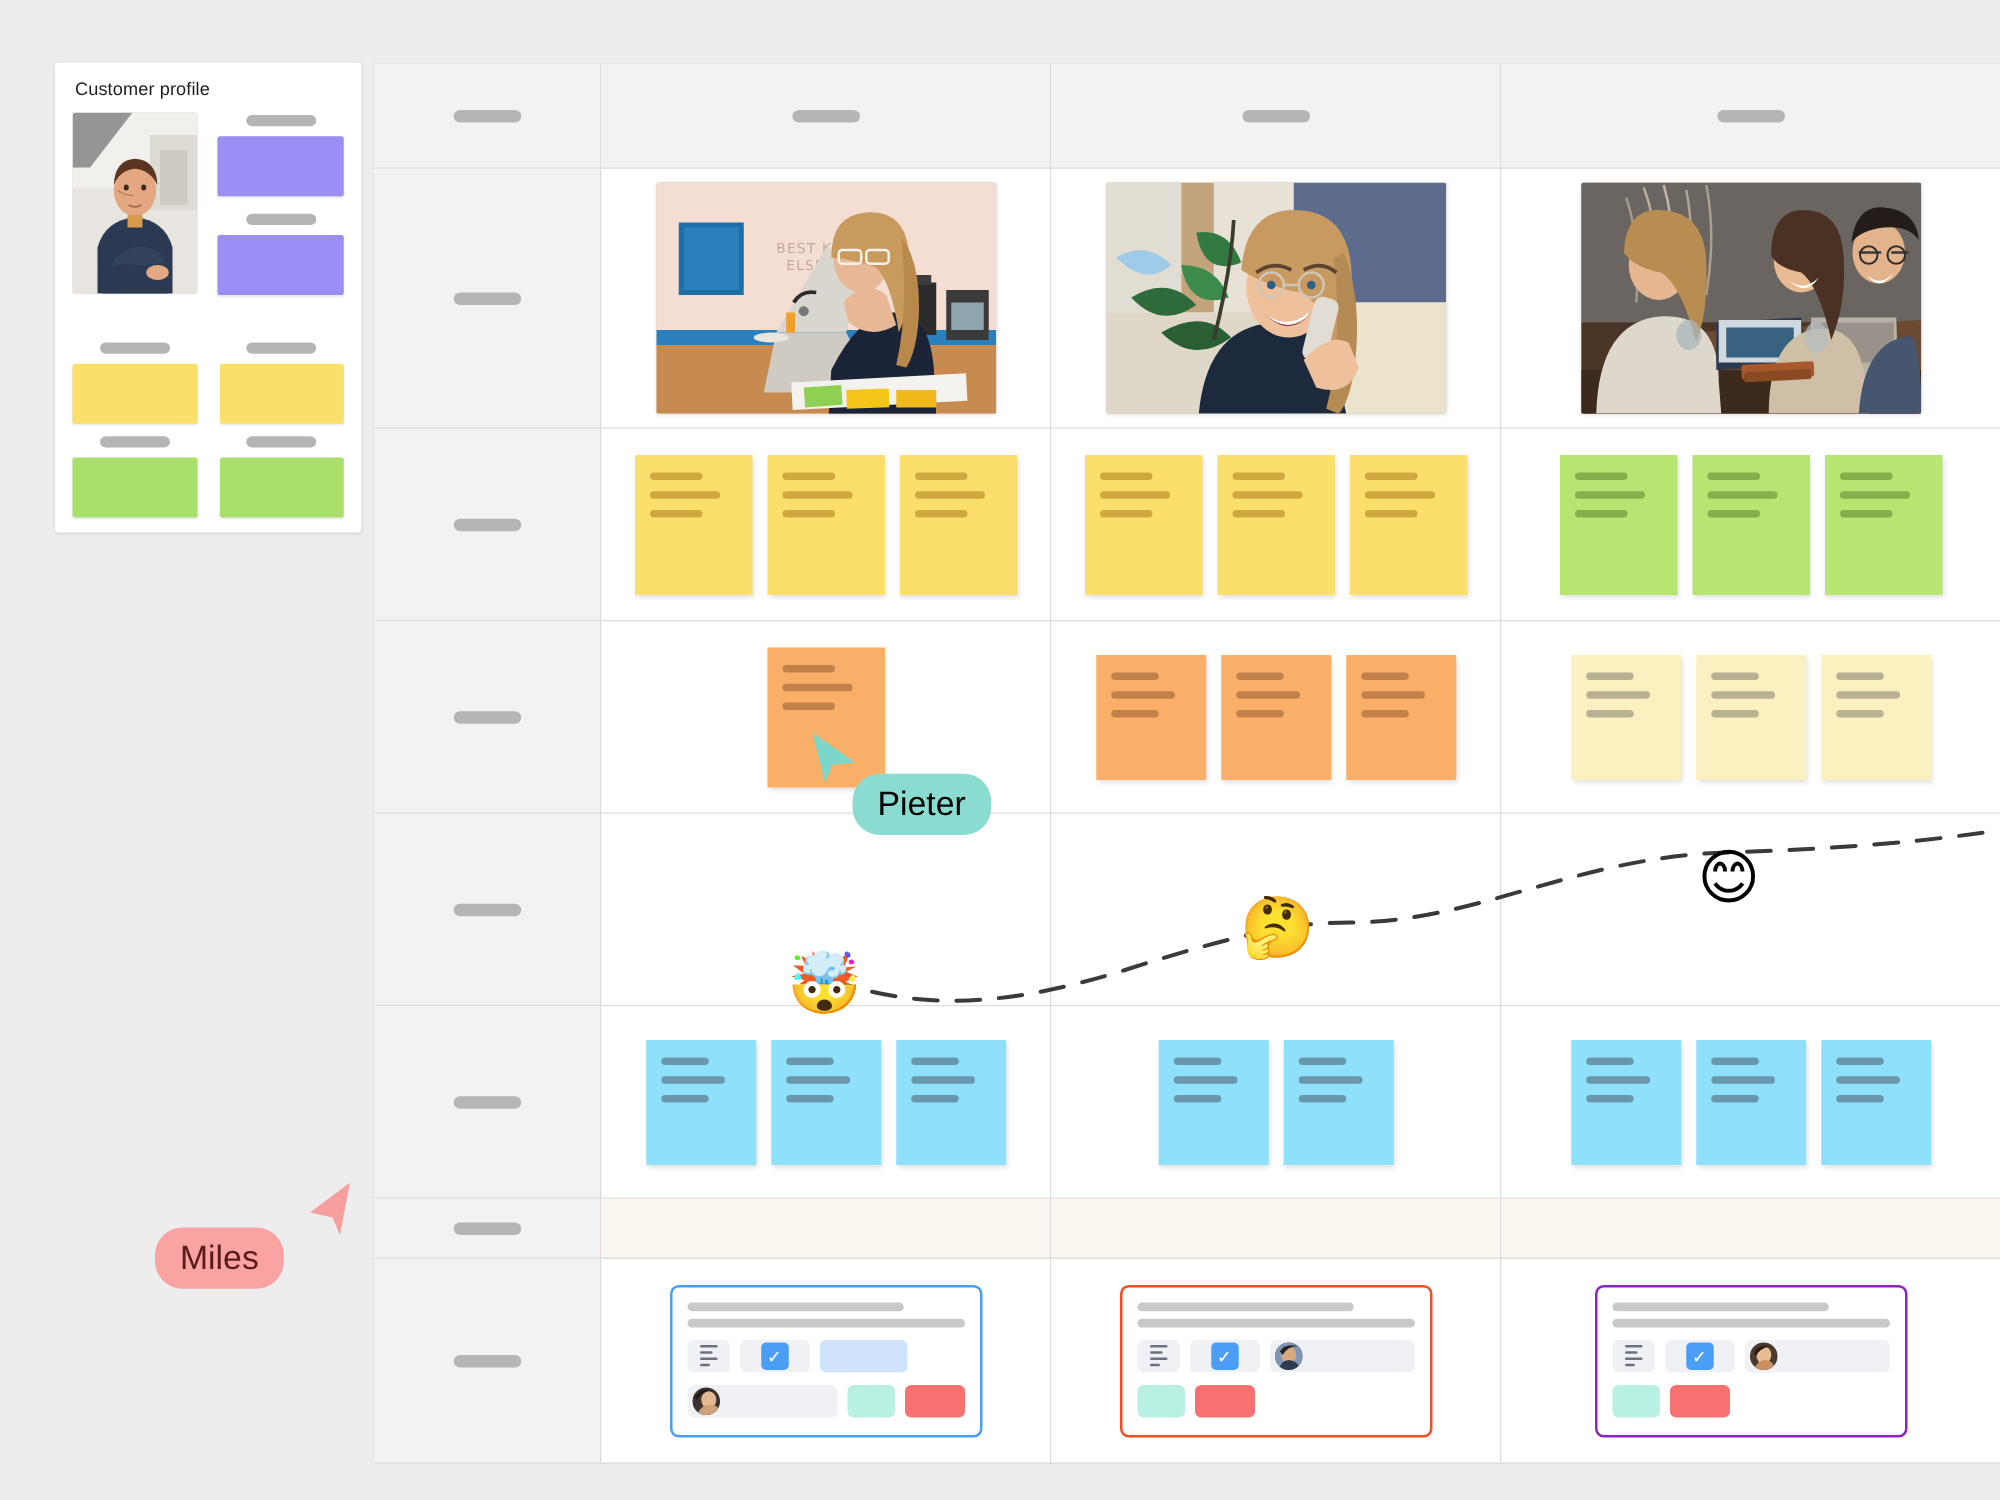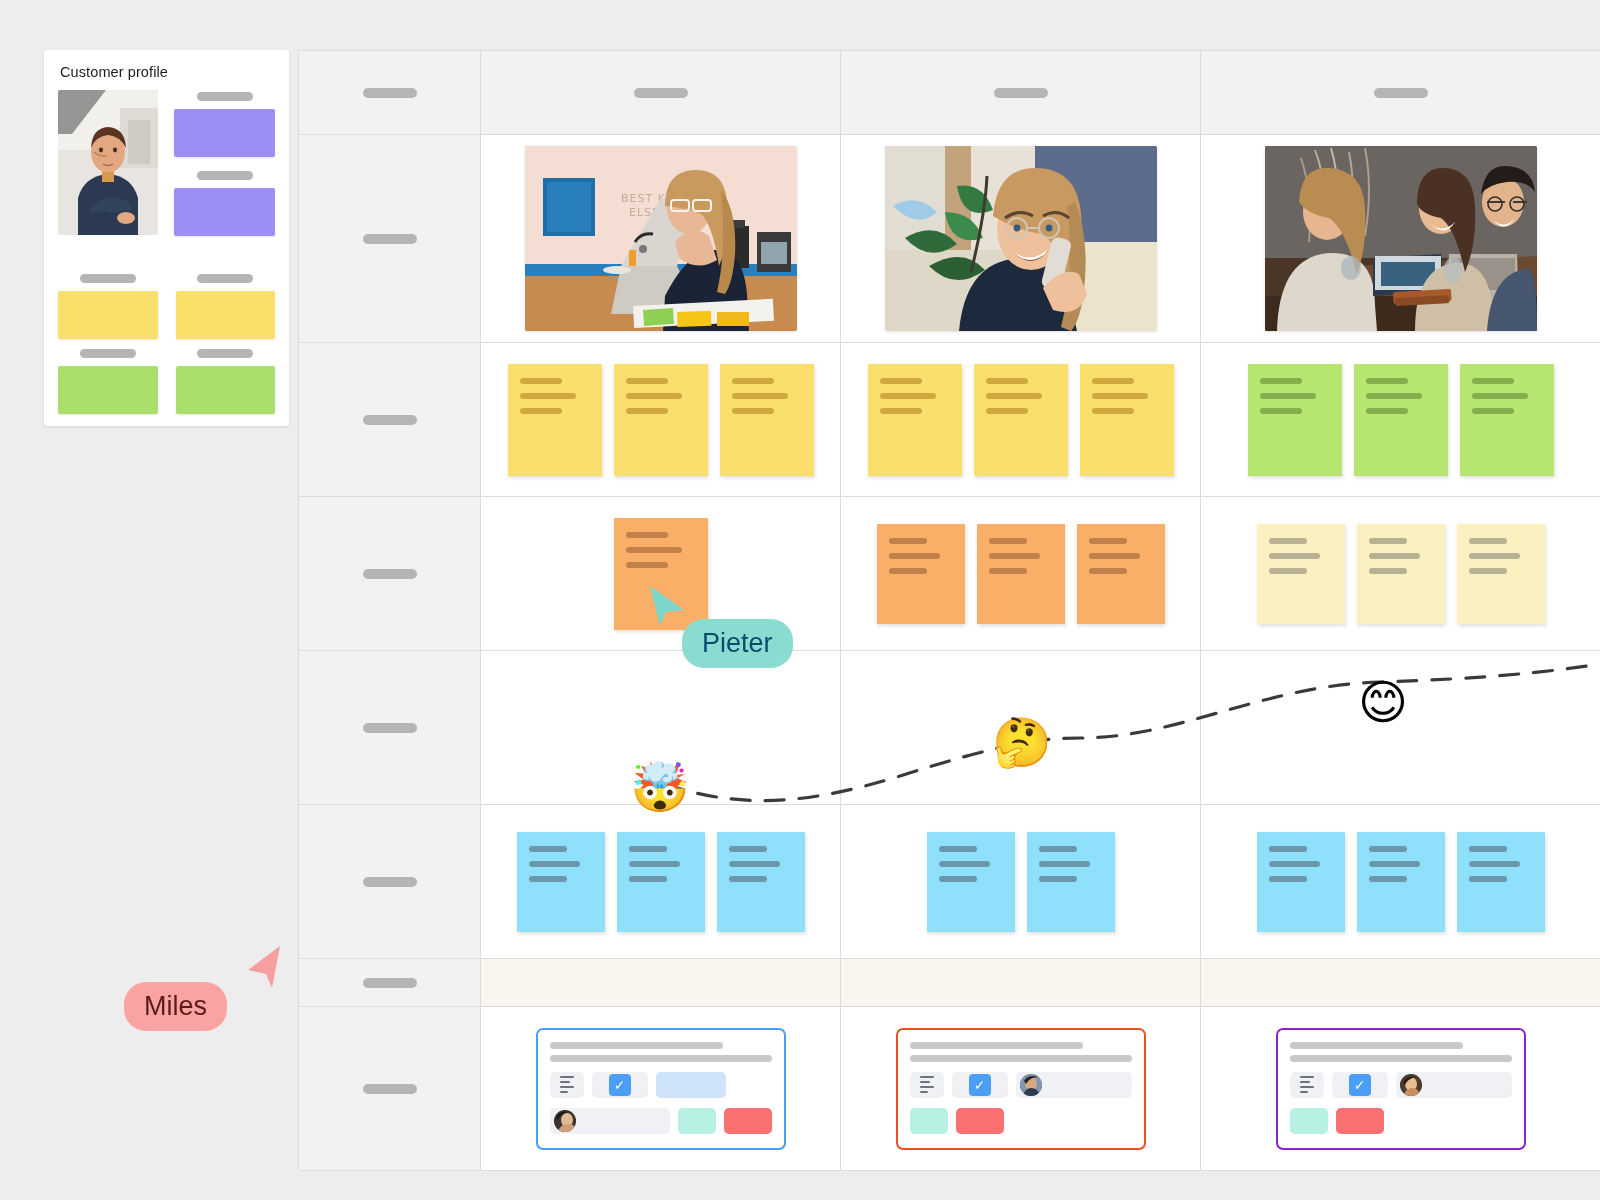--- a/index.html
+++ b/index.html
@@ -140,21 +140,21 @@
   .avatar svg { display: block; width: 100%; height: 100%; }
   .align-icon { display: flex; flex-direction: column; gap: 3px; }
   .align-icon i { display: block; height: 2px; background: #6b7280; border-radius: 1px; }
 
   
   .cursor { position: absolute; pointer-events: none; }
   .cursor-label {
     position: absolute; border-radius: 22px; padding: 9px 20px;
     font-size: 27px; white-space: nowrap;
   }
-  .cur-pieter-label { background: #8bdcd0; color: #0c4a6e; left: 682px; top: 619px; }
+  .cur-pieter-label { background: #8bdcd0; color: #000000; left: 682px; top: 619px; }
   .cur-miles-label  { background: #f9a3a3; color: #5c1b1b; left: 124px; top: 982px; }
 </style>
 </head>
 <body>
 
 <div id="stage">
 
   <div class="profile-card">
     <div class="profile-title">Customer profile</div>
     <div class="profile-top">

